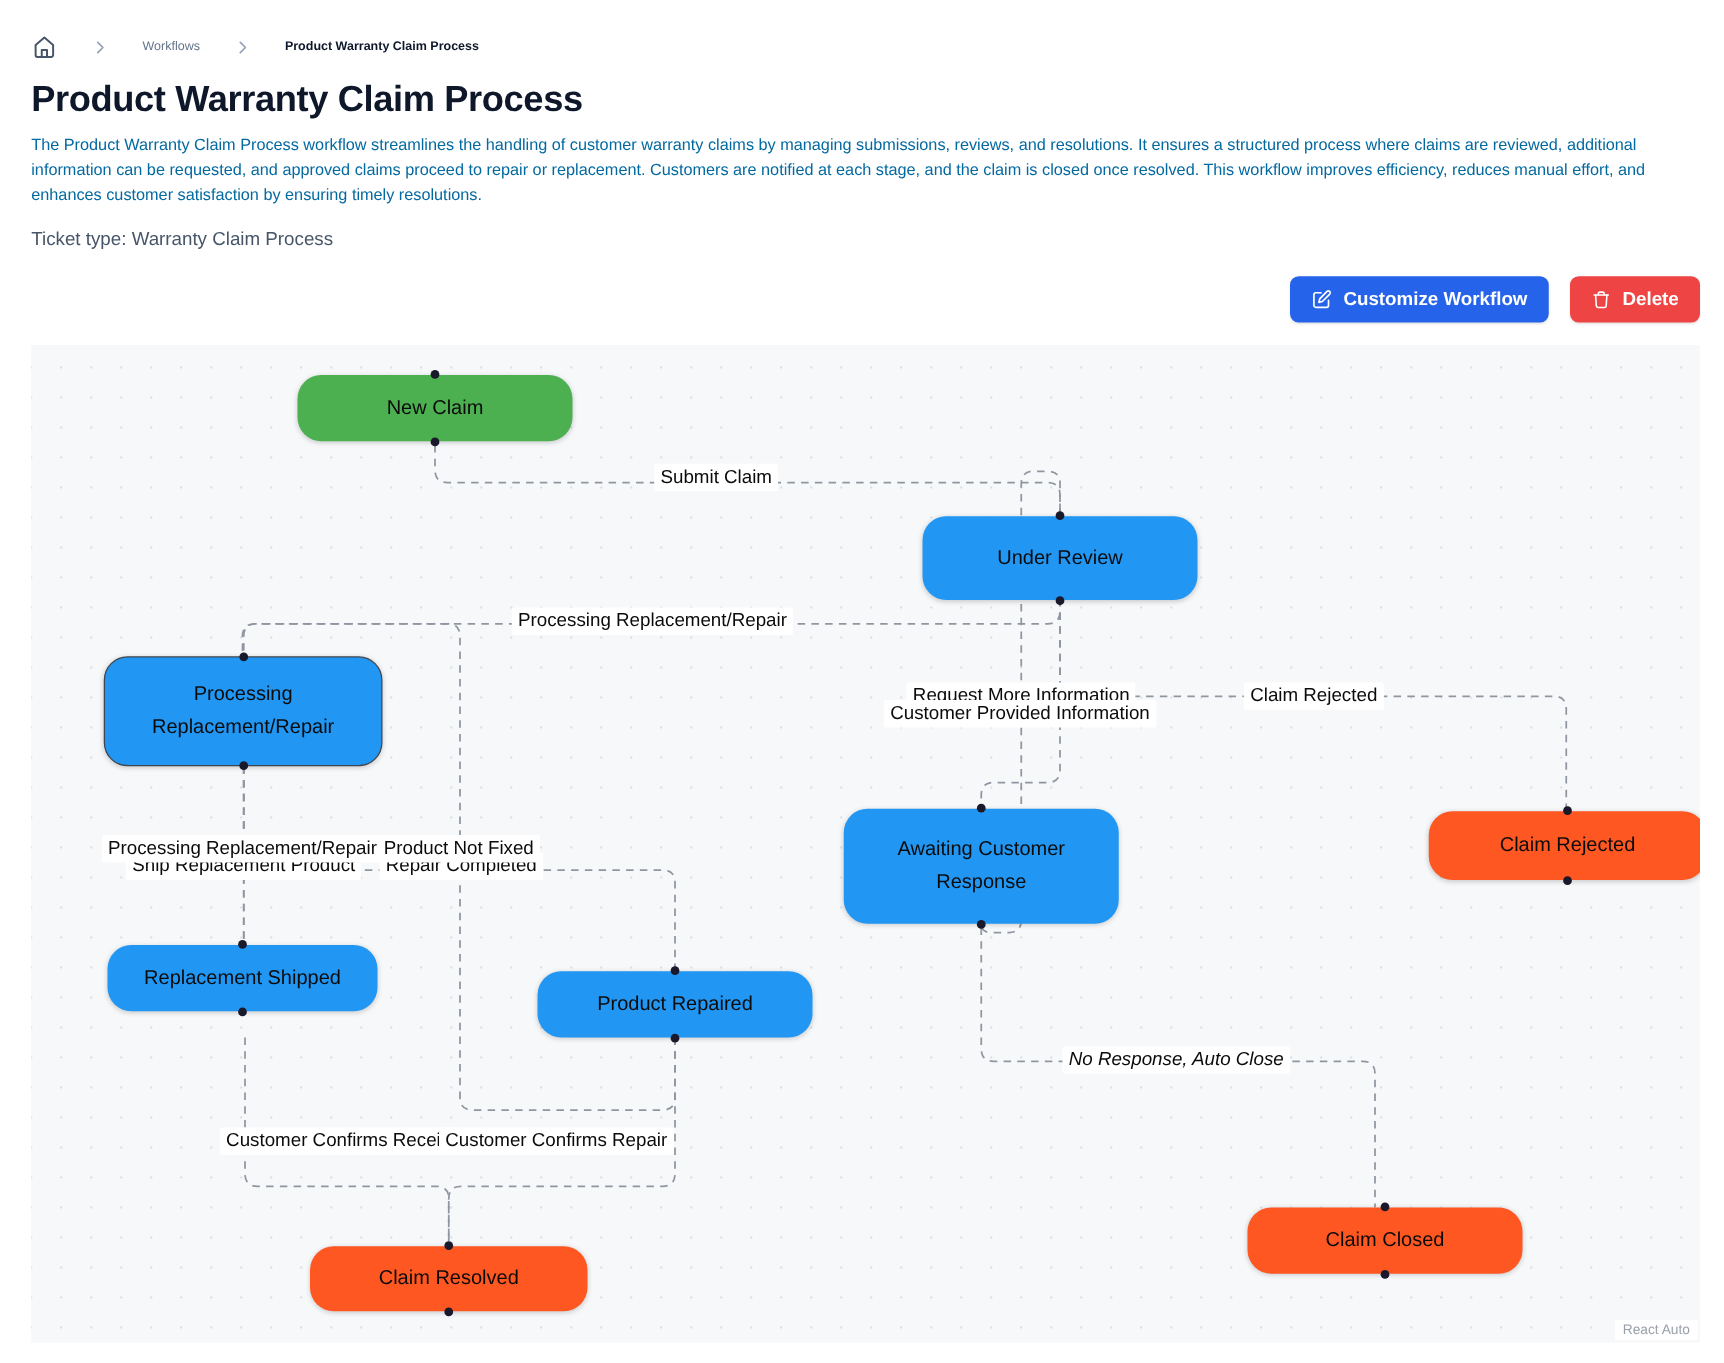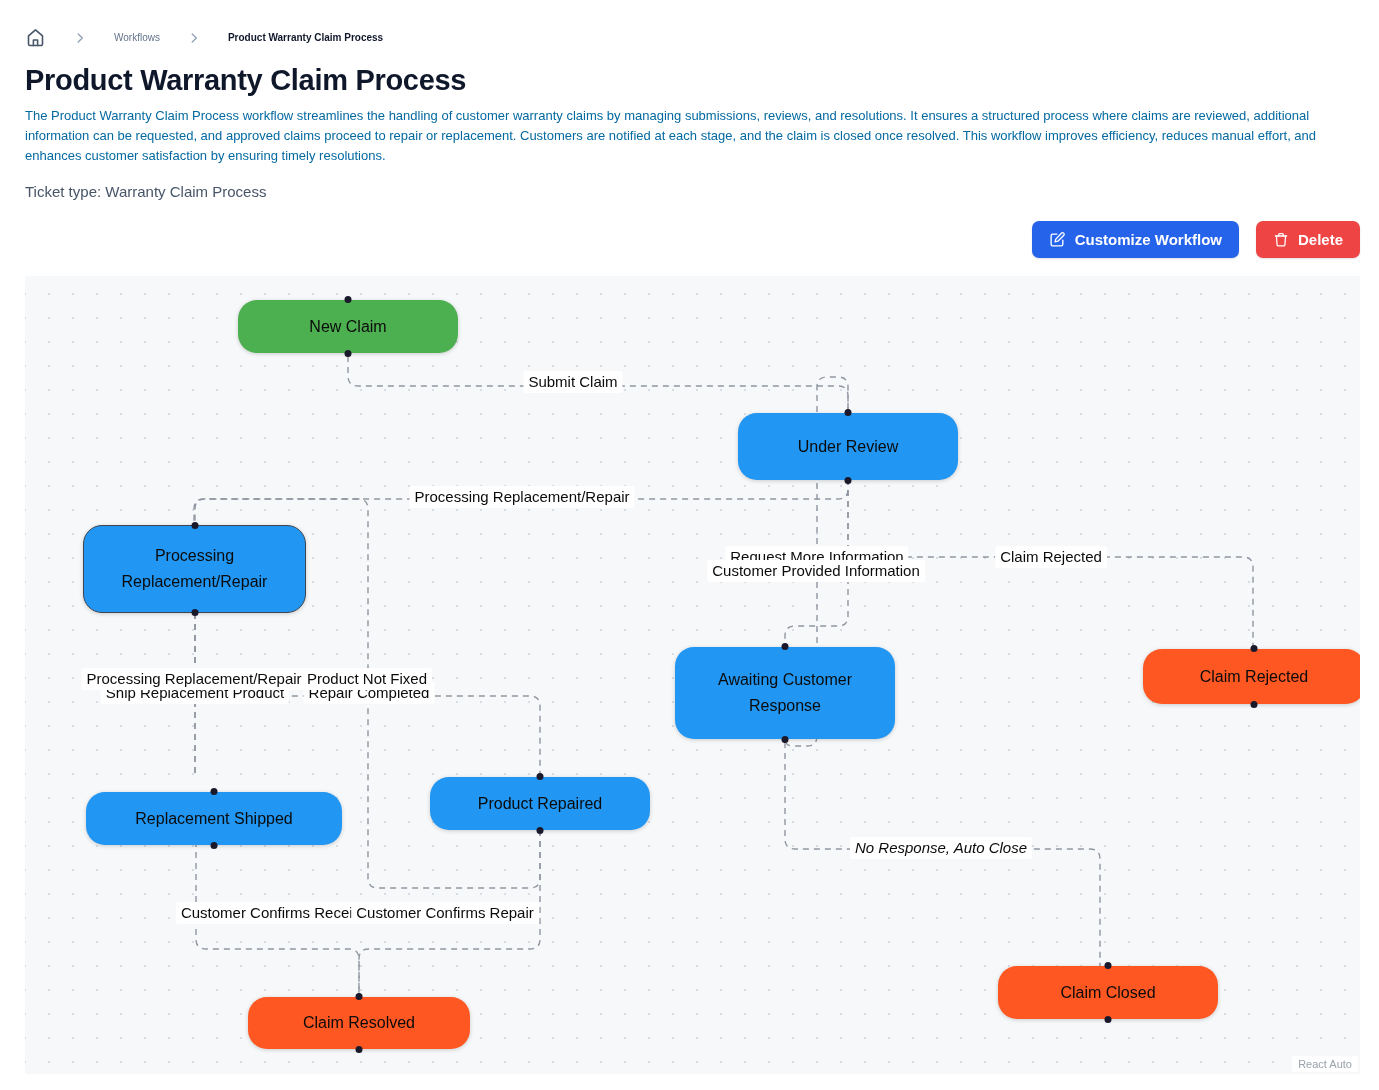--- a/index.html
+++ b/index.html
@@ -154,21 +154,21 @@
         <div class="flow-node" style="left: 650px; top: 371px; width: 220px; height: 92px; background: rgb(33, 150, 243);">
           <span>Awaiting Customer Response</span>
           <div class="handle top"></div>
           <div class="handle bottom"></div>
         </div>
         <div class="flow-node" style="left: 1118px; top: 373px; width: 222px; height: 55px; background: rgb(255, 87, 34);">
           <span>Claim Rejected</span>
           <div class="handle top"></div>
           <div class="handle bottom"></div>
         </div>
-        <div class="flow-node" style="left: 61px; top: 516px; width: 256px; height: 53px; background: rgb(33, 150, 243);">
+        <div class="flow-node" style="left: 61px; top: 480px; width: 216px; height: 53px; background: rgb(33, 150, 243);">
           <span>Replacement Shipped</span>
           <div class="handle top"></div>
           <div class="handle bottom"></div>
         </div>
         <div class="flow-node" style="left: 405px; top: 501px; width: 220px; height: 53px; background: rgb(33, 150, 243);">
           <span>Product Repaired</span>
           <div class="handle top"></div>
           <div class="handle bottom"></div>
         </div>
         <div class="flow-node" style="left: 223px; top: 721px; width: 222px; height: 52px; background: rgb(255, 87, 34);">

